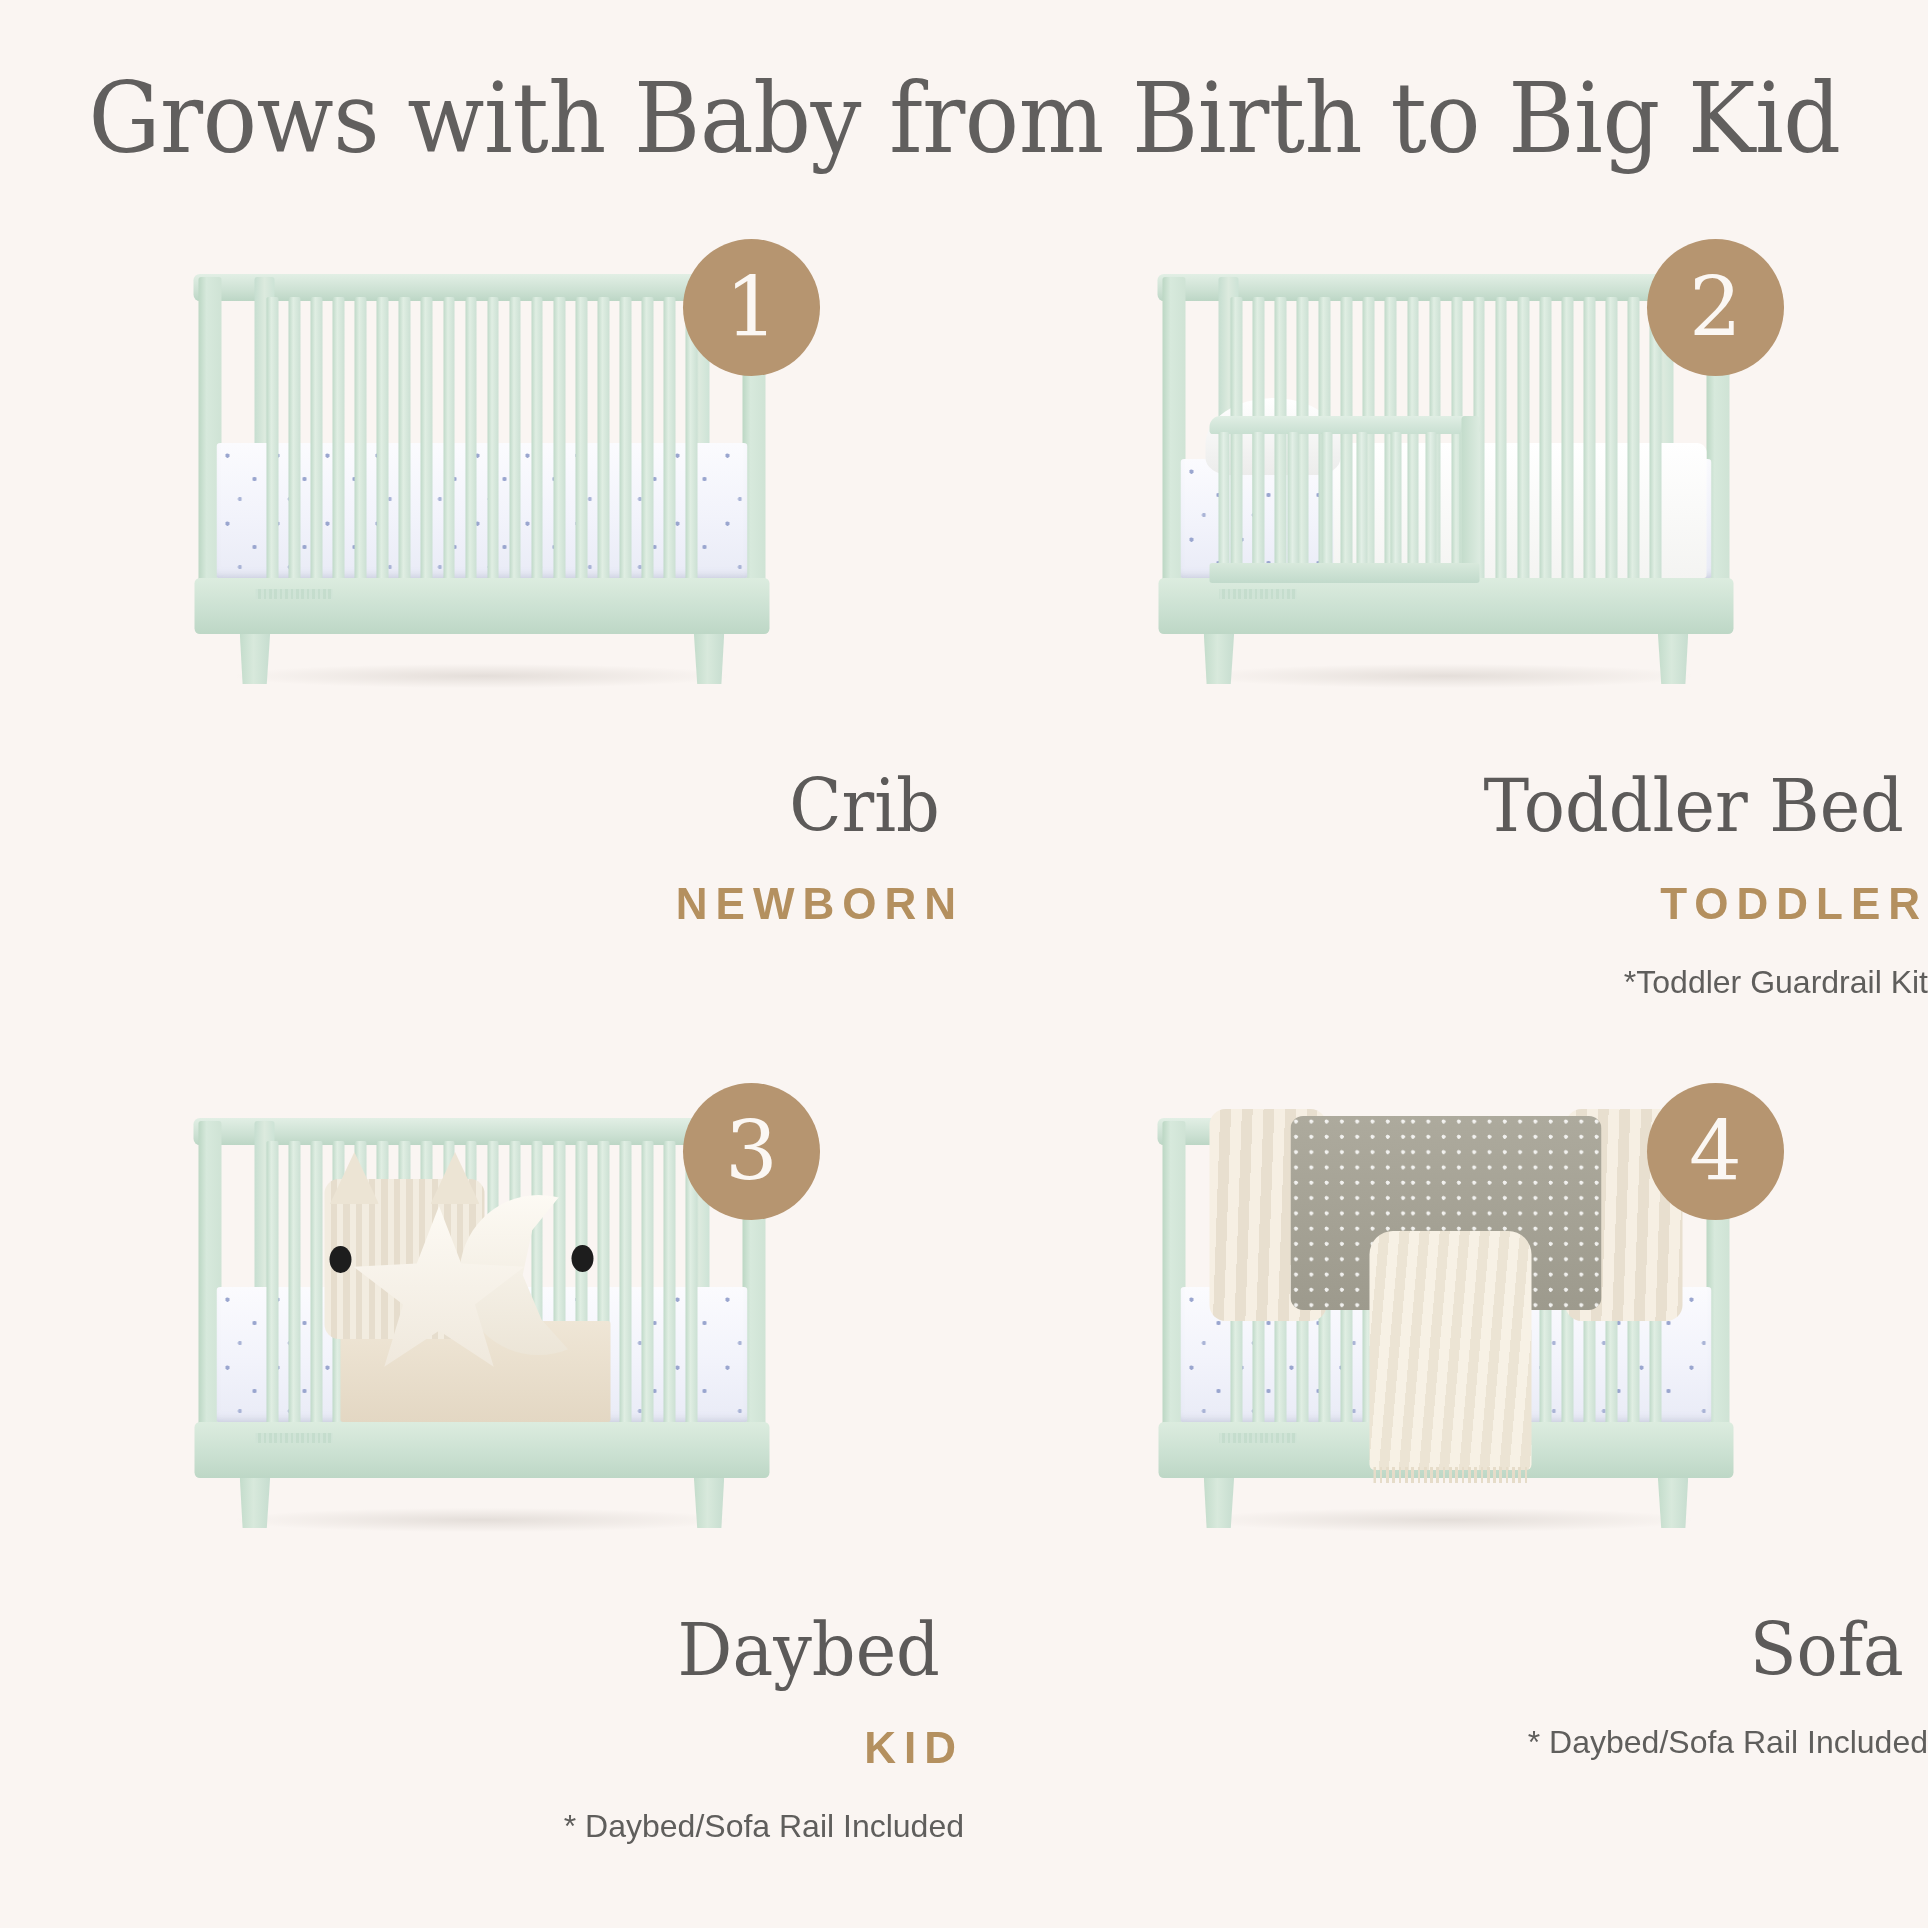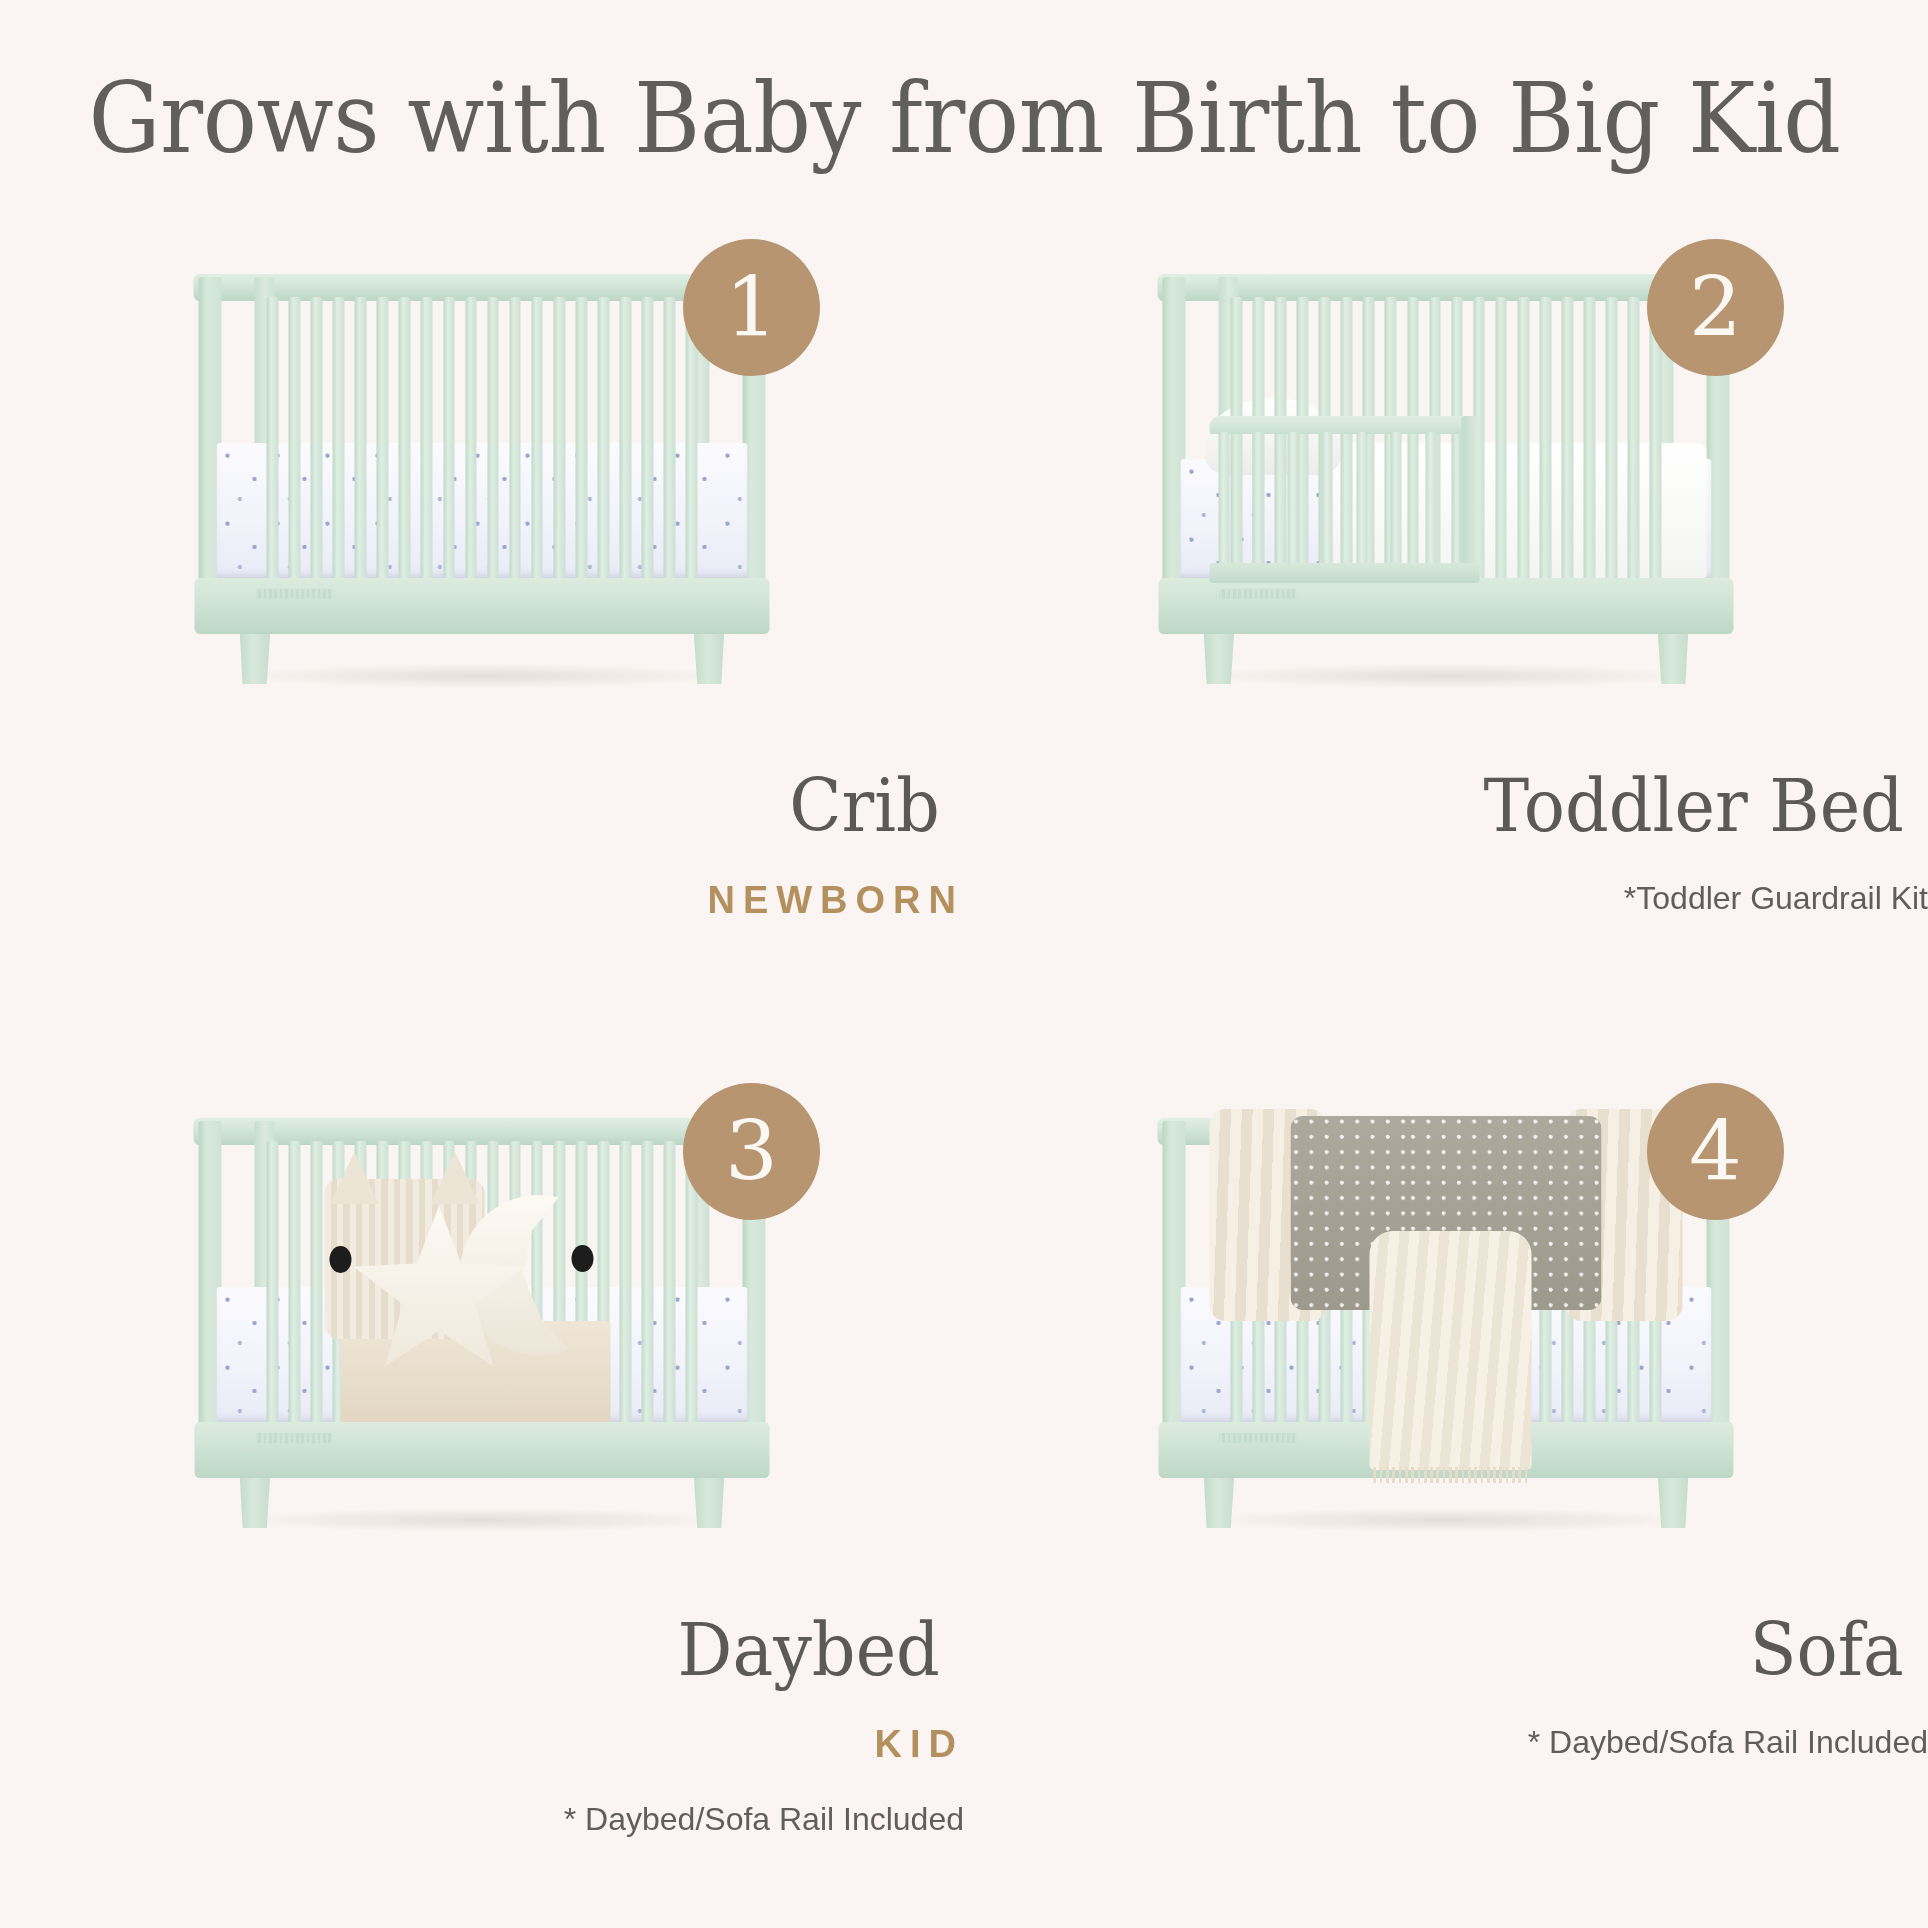--- a/index.html
+++ b/index.html
@@ -314,21 +314,21 @@
     font-family: "DejaVu Serif", serif;
     font-size: 72px;
     line-height: 1.05;
     color: #5c5a59;
     font-weight: 400;
     transform: scaleX(0.95);
   }
   .caption-stage {
     margin-top: 34px;
     font-family: "Liberation Sans", sans-serif;
-    font-size: 38px;
+    font-size: 44px;
     font-weight: 700;
     letter-spacing: 8px;
     color: #b4905f;
     text-indent: 8px;
   }
   .caption-note {
     margin-top: 31px;
     font-family: "Liberation Sans", sans-serif;
     font-size: 32px;
     line-height: 1.42;
@@ -443,20 +443,21 @@
             <div class="gr-bottom"></div>
           </div>
 
           <div class="base-board"></div>
           <div class="leg l"></div>
           <div class="leg r"></div>
         </div>
       </div>
       <div class="caption">
         <div class="caption-title">Toddler Bed</div>
+        <div class="caption-stage">TODDLER</div>
         <div class="caption-note">
           <div>*Toddler Guardrail Kit</div>
         </div>
       </div>
     </div>
 
     <div class="panel">
       <div class="figure-area">
         <div class="badge">3</div>
         <div class="crib">

